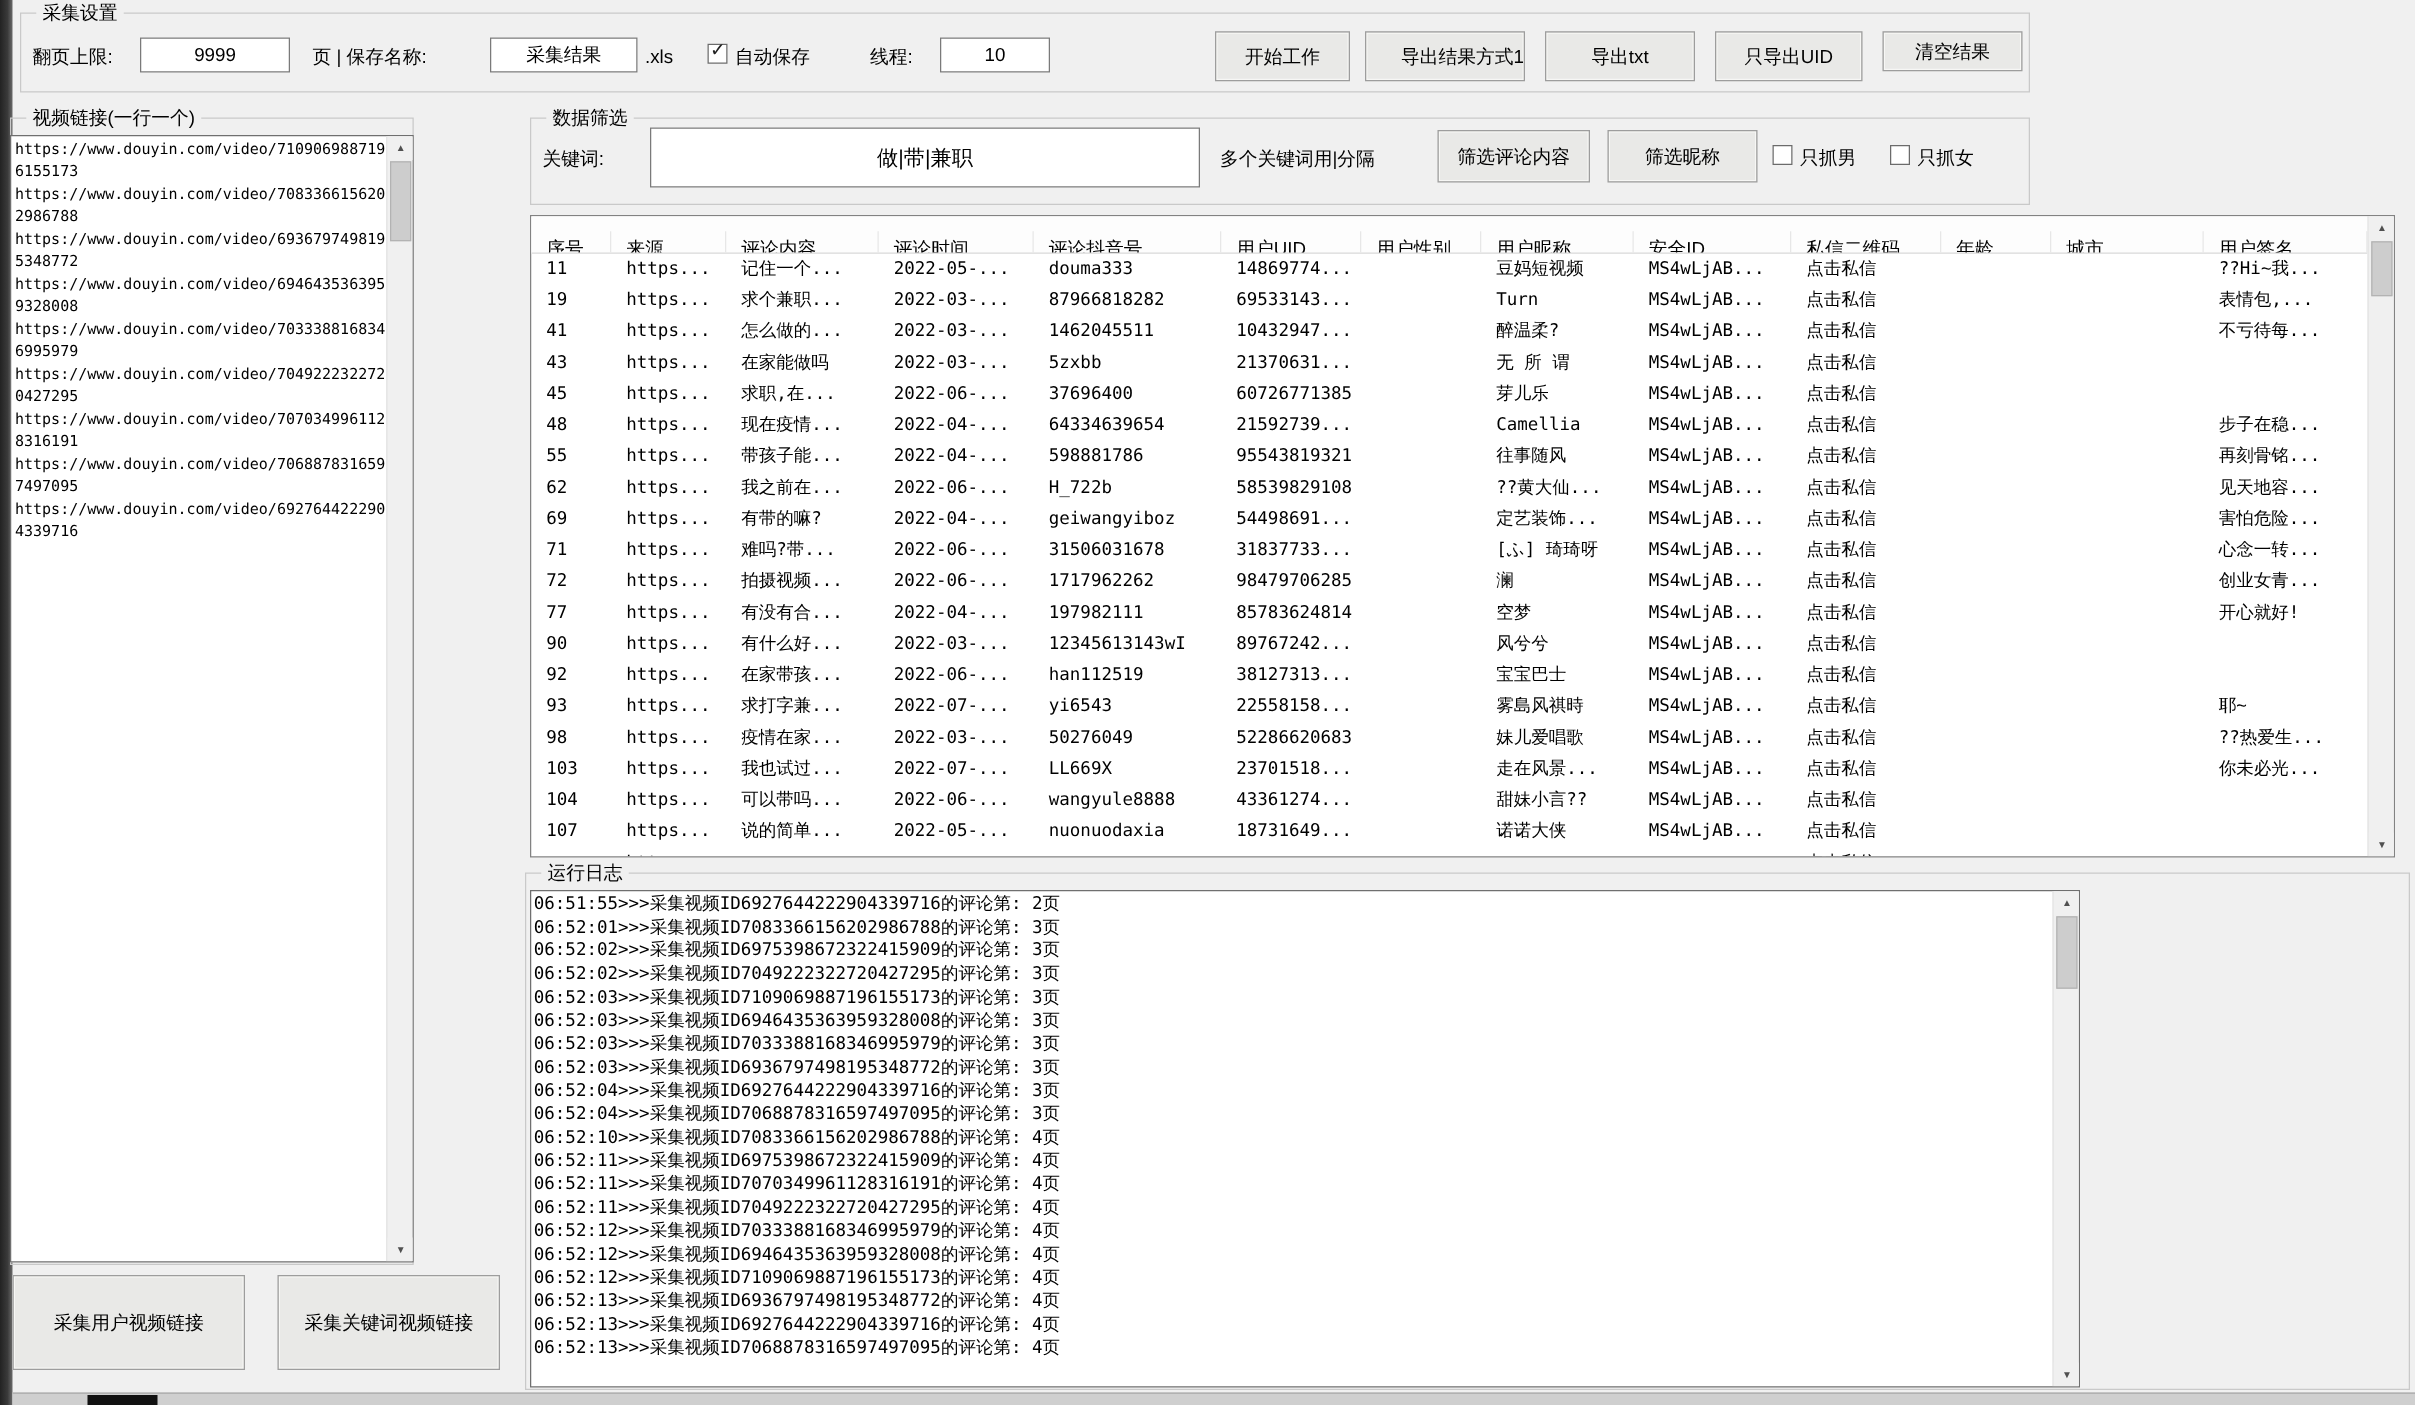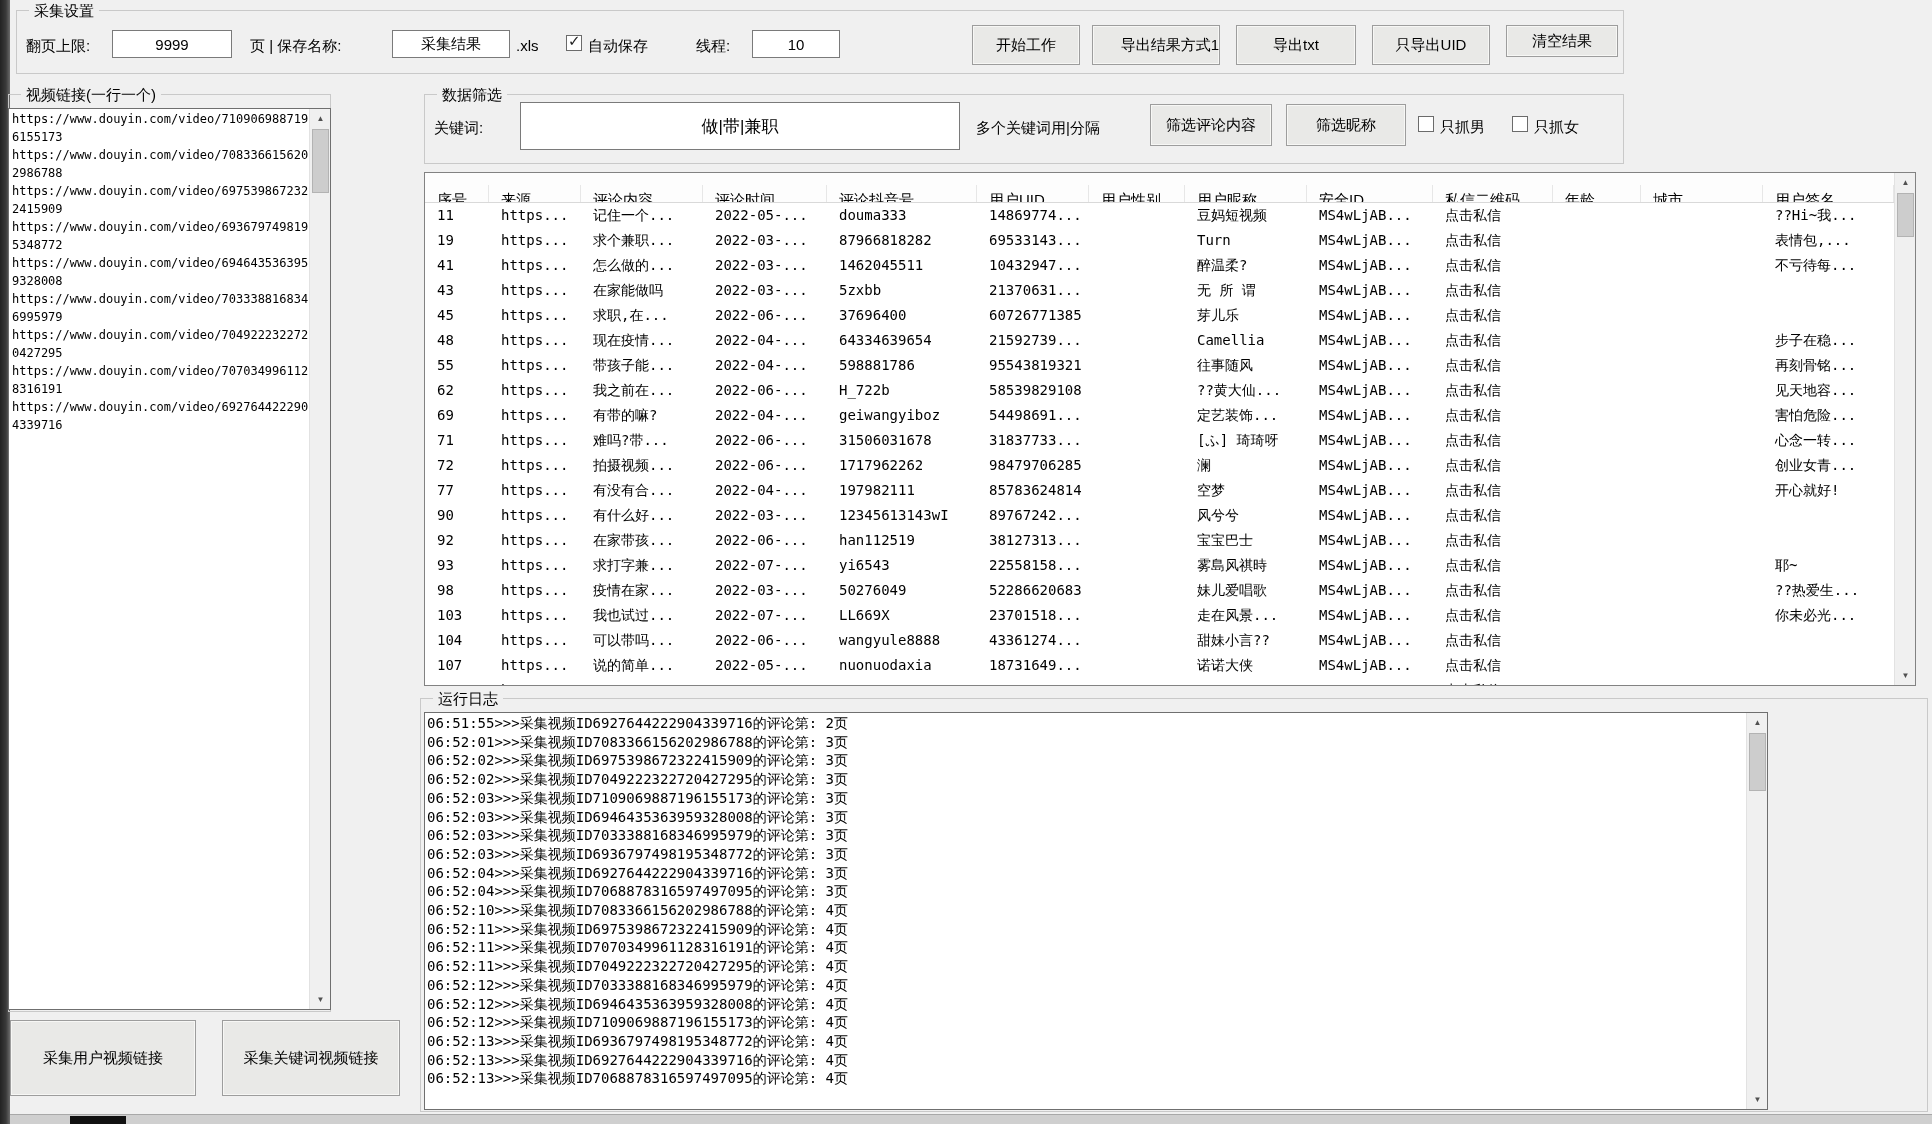--- a/index.html
+++ b/index.html
@@ -41,21 +41,21 @@
   .table-wrap { position:absolute; left:424px; top:172px; width:1492px; height:514px; background:#fff; border:1px solid #828282; overflow:hidden; }
   .thead { position:absolute; left:0; top:0; right:21px; height:30px; background:#fdfdfd; border-bottom:1px solid #d9d9d9;
            display:grid; grid-template-columns:64px 92px 122px 124px 150px 112px 96px 122px 126px 120px 88px 122px 1fr; }
   .th { padding-left:12px; font-size:15px; line-height:29px; border-right:1px solid #e7e7e7; overflow:hidden; white-space:nowrap;margin-top:12px; }
   .tbody { position:absolute; left:0; top:30px; right:21px; bottom:0; overflow:hidden;
            font-family:"DejaVu Sans Mono","DejaVu Sans",sans-serif; }
   .trow { display:grid; grid-template-columns:64px 92px 122px 124px 150px 112px 96px 122px 126px 120px 88px 122px 1fr; height:25px; }
   .td { padding-left:12px; font-size:14px; line-height:25px; overflow:hidden; white-space:nowrap; }
 
   
-  .log-area { position:absolute; left:424px; top:712px; width:1344px; height:398px; background:#fff; border:1px solid #6f6f6f; overflow:hidden; }
+  .log-area { position:absolute; left:424px; top:712px; width:1240px; height:398px; background:#fff; border:1px solid #6f6f6f; overflow:hidden; }
   .log-text { position:absolute; left:2px; top:1px; right:23px; font-family:"DejaVu Sans Mono","DejaVu Sans",sans-serif;
               font-size:14px; line-height:18.7px; white-space:nowrap; }
 </style>
 </head>
 <body>
 
 <div class="screen">
   <div class="left-strip"></div>
 
   <div class="groupbox" style="left:16px;top:10px;width:1608px;height:64px;">
@@ -79,26 +79,26 @@
   <div class="btn" style="left:1372px;top:25px;width:118px;height:40px;">只导出UID</div>
   <div class="btn" style="left:1506px;top:25px;width:112px;height:32px;">清空结果</div>
 
   <div class="groupbox" style="left:8px;top:94px;width:323px;height:918px;">
     <div class="gb-label">视频链接(一行一个)</div>
   </div>
   <div class="links-area">
     <div class="links-text">
         <div class="link-line">https://www.douyin.com/video/7109069887196155173</div>
         <div class="link-line">https://www.douyin.com/video/7083366156202986788</div>
-        <div class="link-line">https://www.douyin.com/video/6975398672322415909</div>
         <div class="link-line">https://www.douyin.com/video/6936797498195348772</div>
         <div class="link-line">https://www.douyin.com/video/6946435363959328008</div>
         <div class="link-line">https://www.douyin.com/video/7033388168346995979</div>
         <div class="link-line">https://www.douyin.com/video/7049222322720427295</div>
         <div class="link-line">https://www.douyin.com/video/7070349961128316191</div>
+        <div class="link-line">https://www.douyin.com/video/7068878316597497095</div>
         <div class="link-line">https://www.douyin.com/video/6927644222904339716</div>
       </div>
     <div class="vscroll">
       <div class="sb-btn up">▲</div>
       <div class="sb-thumb" style="top:20px;height:64px;"></div>
       <div class="sb-btn down">▼</div>
     </div>
   </div>
 
   <div class="btn big" style="left:10px;top:1020px;width:186px;height:76px;">采集用户视频链接</div>

